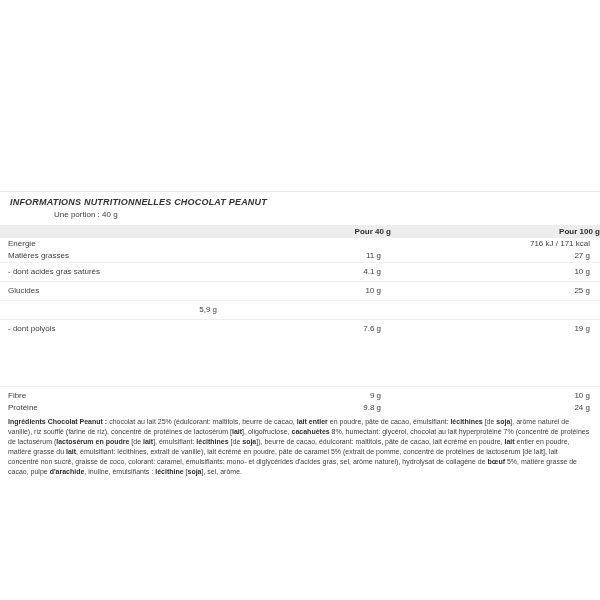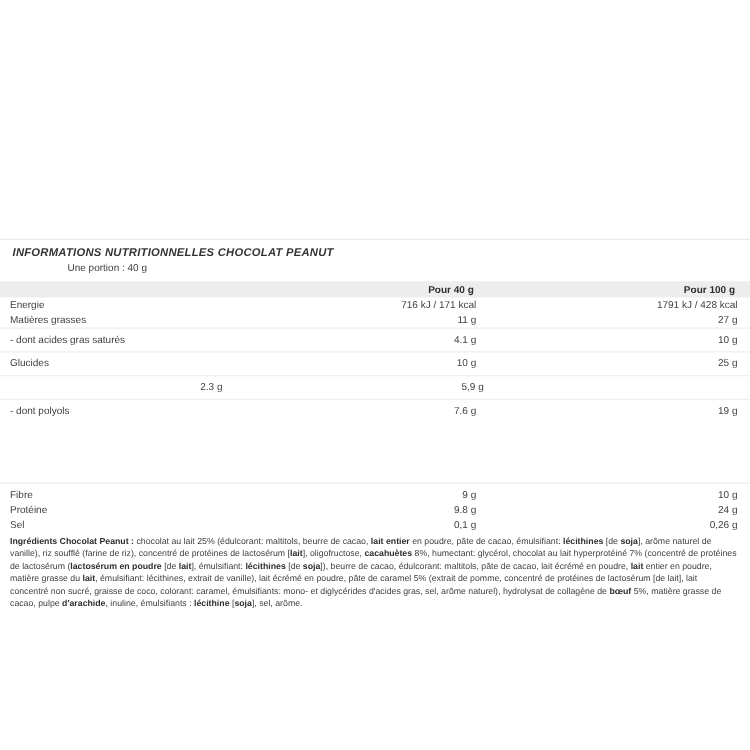--- a/index.html
+++ b/index.html
@@ -21,21 +21,21 @@
   .section-head{padding:5px 10px 0 10px;}
   .section-title{
     font-size:9px;font-weight:bold;font-style:italic;
     color:var(--title);letter-spacing:.2px;line-height:11px;
   }
   .section-portion{font-size:8px;color:var(--text);line-height:10px;margin-top:2px;margin-left:44px;}
   .nutri-table{margin-top:5px;}
   .nutri-head{
     background:var(--header-bg);
     display:flex;align-items:center;
-    height:13px;padding:0 12px 0 8px;
+    height:13px;padding:0 0 0 8px;
     font-size:8px;font-weight:bold;color:var(--bold-text);
   }
   .nutri-row{
     display:flex;align-items:center;
     padding:1px 10px 1px 8px;
     font-size:8px;line-height:10px;color:var(--text);
   }
   .nutri-row.sep{border-top:1px solid var(--border);padding-top:4px;padding-bottom:4px;}
   .nutri-row.sep-top{border-top:1px solid var(--border);padding-top:4px;margin-top:48px;}
   .cell.label{flex:1;text-align:left;}
@@ -65,21 +65,20 @@
 
       <div class="nutri-head">
         <span class="spacer-label"></span>
         <span class="cell v40">Pour 40 g</span>
         <span class="cell v100">Pour 100 g</span>
       </div>
 
       <div class="nutri-row">
         <span class="cell label">Energie</span>
         <span class="cell v40">716 kJ / 171 kcal</span>
-        <span class="cell v100">1791 kJ / 428 kcal</span>
       </div>
 
       <div class="nutri-row">
         <span class="cell label">Matières grasses</span>
         <span class="cell v40">11 g</span>
         <span class="cell v100">27 g</span>
       </div>
 
       <div class="nutri-row sep">
         <span class="cell label">- dont acides gras saturés</span>
@@ -87,21 +86,20 @@
         <span class="cell v100">10 g</span>
       </div>
 
       <div class="nutri-row sep">
         <span class="cell label">Glucides</span>
         <span class="cell v40">10 g</span>
         <span class="cell v100">25 g</span>
       </div>
 
       <div class="nutri-row sep">
-        <span class="cell v40">2.3 g</span>
         <span class="cell v100">5,9 g</span>
       </div>
 
       <div class="nutri-row sep">
         <span class="cell label">- dont polyols</span>
         <span class="cell v40">7.6 g</span>
         <span class="cell v100">19 g</span>
       </div>
 
       <div class="nutri-row sep-top">
@@ -109,24 +107,19 @@
         <span class="cell v40">9 g</span>
         <span class="cell v100">10 g</span>
       </div>
 
       <div class="nutri-row">
         <span class="cell label">Protéine</span>
         <span class="cell v40">9.8 g</span>
         <span class="cell v100">24 g</span>
       </div>
 
-      <div class="nutri-row">
-        <span class="cell label">Sel</span>
-        <span class="cell v40">0,1 g</span>
-        <span class="cell v100">0,26 g</span>
-      </div>
 
     </div>
 
     <p class="ingredients"><b>Ingrédients Chocolat Peanut : </b><span>chocolat au lait 25% (édulcorant: maltitols, beurre de cacao, </span><b>lait entier</b><span> en poudre, pâte de cacao, émulsifiant: </span><b>lécithines</b><span> [de </span><b>soja</b><span>], arôme naturel de vanille), riz soufflé (farine de riz), concentré de protéines de lactosérum [</span><b>lait</b><span>], oligofructose, </span><b>cacahuètes</b><span> 8%, humectant: glycérol, chocolat au lait hyperprotéiné 7% (concentré de protéines de lactosérum (</span><b>lactosérum en poudre</b><span> [de </span><b>lait</b><span>], émulsifiant: </span><b>lécithines</b><span> [de </span><b>soja</b><span>]), beurre de cacao, édulcorant: maltitols, pâte de cacao, lait écrémé en poudre, </span><b>lait</b><span> entier en poudre, matière grasse du </span><b>lait</b><span>, émulsifiant: lécithines, extrait de vanille), lait écrémé en poudre, pâte de caramel 5% (extrait de pomme, concentré de protéines de lactosérum [de lait], lait concentré non sucré, graisse de coco, colorant: caramel, émulsifiants: mono- et diglycérides d'acides gras, sel, arôme naturel), hydrolysat de collagène de </span><b>bœuf</b><span> 5%, matière grasse de cacao, pulpe </span><b>d'arachide</b><span>, inuline, émulsifiants : </span><b>lécithine</b><span> [</span><b>soja</b><span>], sel, arôme.</span></p>
 
   </section>
 </div>
 
 </body></html>

